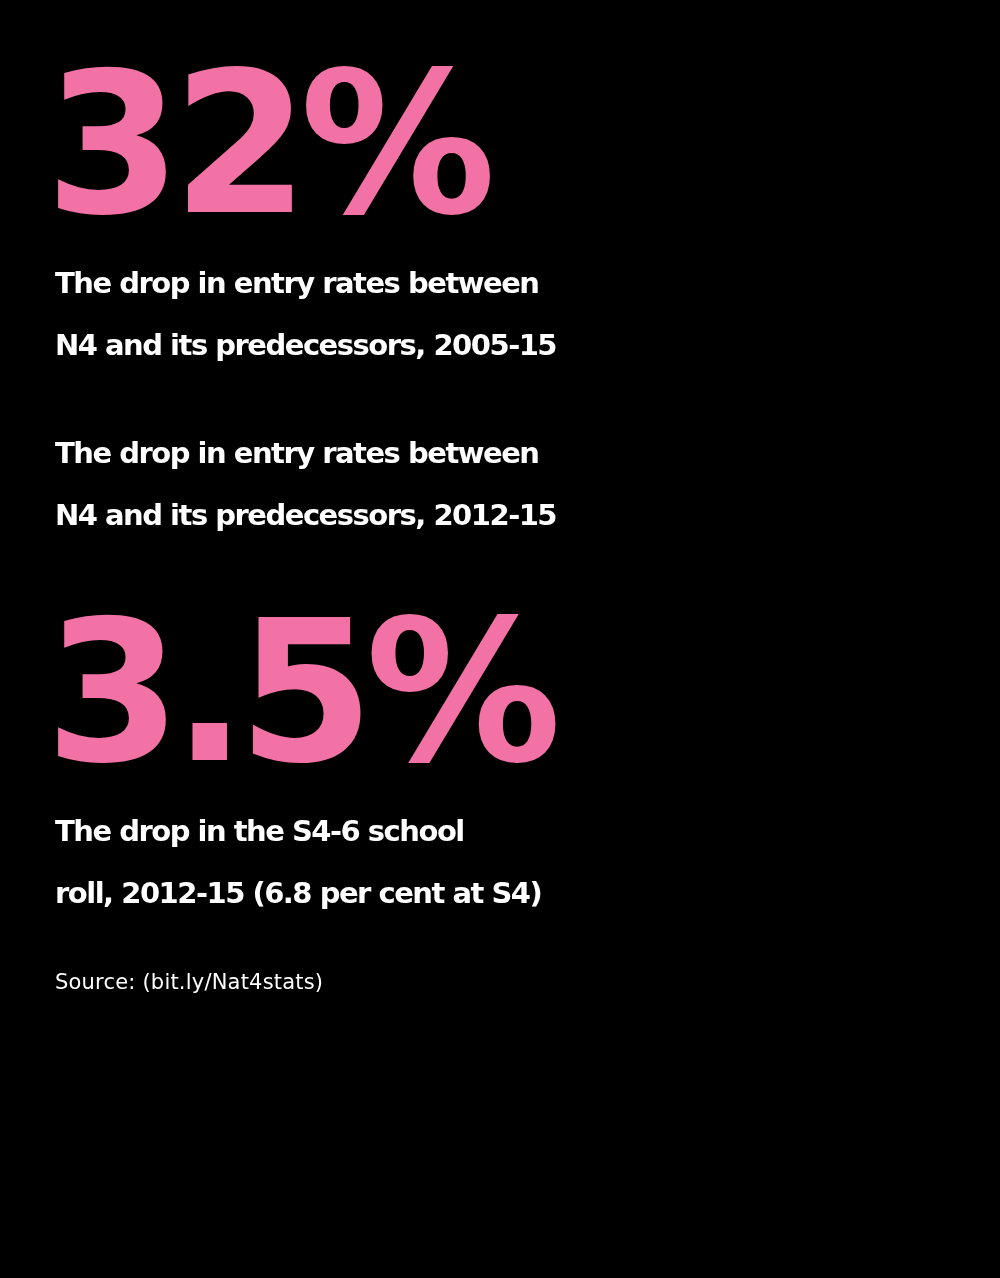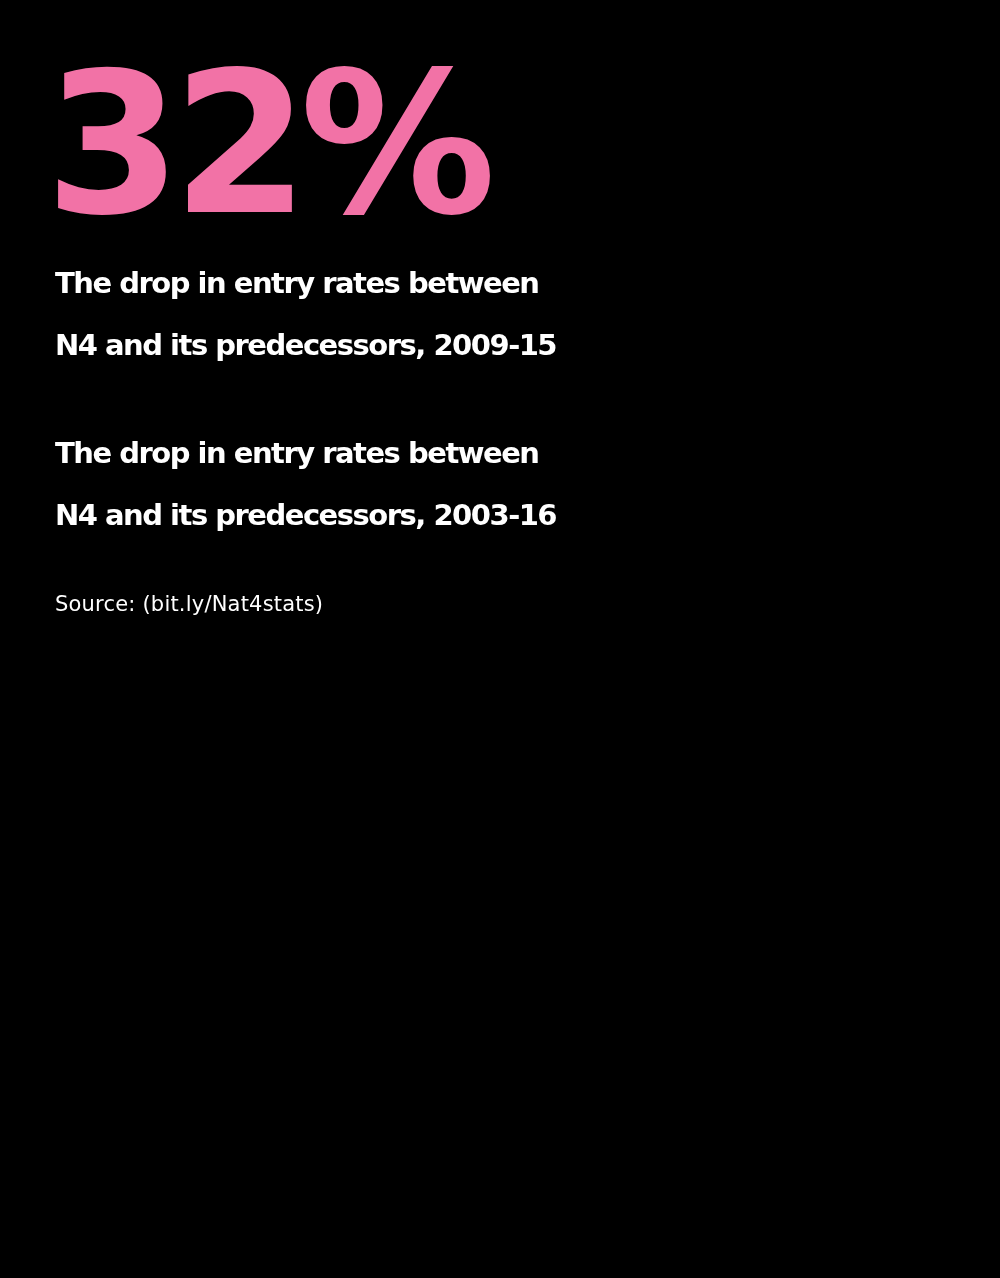--- a/index.html
+++ b/index.html
@@ -48,29 +48,34 @@
 </style>
 </head>
 <body>
 
 <div class="canvas">
 
   <section class="stat">
     <div class="stat-value">32%</div>
     <div class="stat-desc">
       <span class="desc-line">The drop in entry rates between</span>
-      <span class="desc-line">N4 and its predecessors, 2009-15</span>
+      <span class="desc-line">N4 and its predecessors, 2005-15</span>
     </div>
   </section>
 
   <section class="stat">
     <div class="stat-desc">
       <span class="desc-line">The drop in entry rates between</span>
-      <span class="desc-line">N4 and its predecessors, 2003-16</span>
+      <span class="desc-line">N4 and its predecessors, 2012-15</span>
     </div>
   </section>
 
   <section class="stat">
+    <div class="stat-value">3.5%</div>
+    <div class="stat-desc">
+      <span class="desc-line">The drop in the S4-6 school</span>
+      <span class="desc-line">roll, 2012-15 (6.8 per cent at S4)</span>
+    </div>
   </section>
 
   <div class="source">Source: (bit.ly/Nat4stats)</div>
 
 </div>
 
 </body></html>

